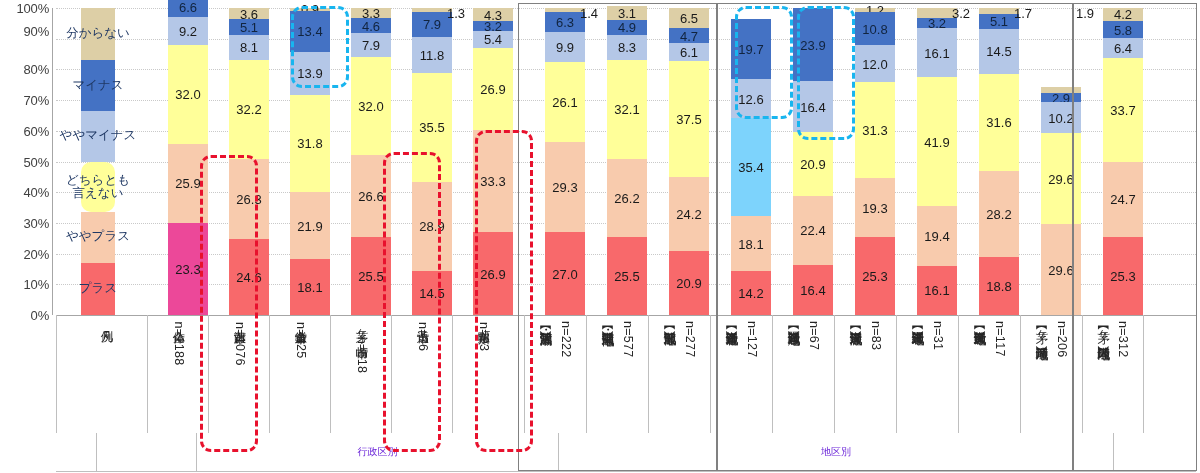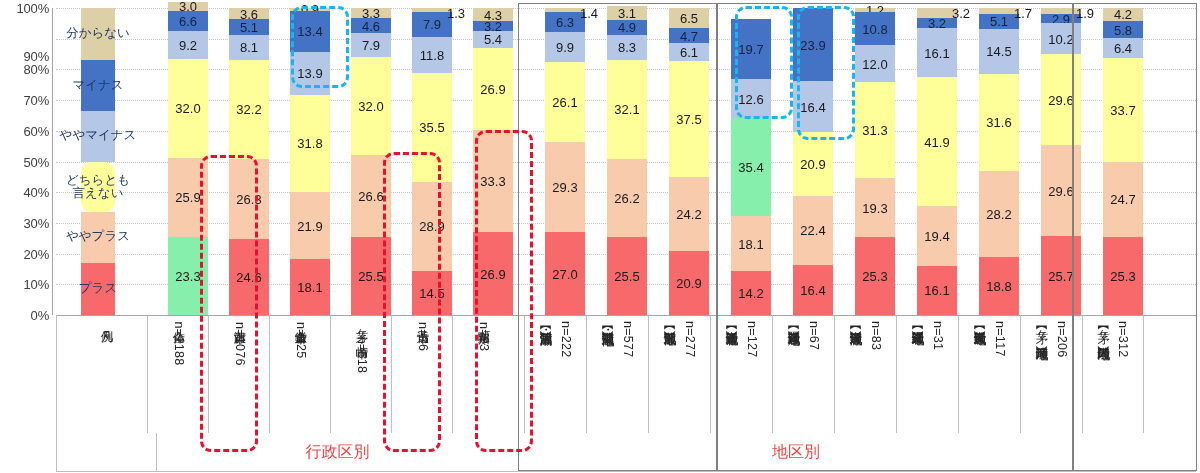--- a/index.html
+++ b/index.html
@@ -52,40 +52,40 @@
   .vlabel{
     position:absolute;top:6px;left:50%;
     writing-mode:vertical-rl;text-orientation:mixed;
     font-size:12.5px;color:#262626;line-height:1.18;
     white-space:nowrap;transform:translateX(-50%);
     letter-spacing:0.3px;
   }
   .grouprow{position:absolute;top:433px;height:38px;left:56px;}
   .gcell{position:absolute;top:0;height:38px;border-left:1px solid #bfbfbf;
          box-sizing:border-box;display:flex;align-items:center;justify-content:center;
-         font-size:16px;color:#ef4444;}
+         font-size:10px;color:#6d28d9;margin-left:40px;}
   .gcell.last{border-right:1px solid #bfbfbf;}
   .axisbottom{position:absolute;left:56px;top:471px;width:1140px;height:1px;background:#bfbfbf;}
 
   
   .panel{position:absolute;border:1px solid #808080;box-sizing:border-box;pointer-events:none;}
 
   
   .hl{position:absolute;box-sizing:border-box;border-radius:11px;pointer-events:none;}
   .hl.red{border:3.5px dashed #e8112d;}
   .hl.blue{border:3.5px dashed #18b5ef;}
 </style>
 </head>
 <body>
 
 <div id="chart-root">
 
   <div class="yaxis" id="yaxis">
       <div class="ytick" style="top: 8px;">100%</div>
-      <div class="ytick" style="top: 56px;">90%</div>
+      <div class="ytick" style="top: 31px;">90%</div>
       <div class="ytick" style="top: 69.4px;">80%</div>
       <div class="ytick" style="top: 100.1px;">70%</div>
       <div class="ytick" style="top: 130.8px;">60%</div>
       <div class="ytick" style="top: 161.5px;">50%</div>
       <div class="ytick" style="top: 192.2px;">40%</div>
       <div class="ytick" style="top: 222.9px;">30%</div>
       <div class="ytick" style="top: 253.6px;">20%</div>
       <div class="ytick" style="top: 284.3px;">10%</div>
       <div class="ytick" style="top: 315px;">0%</div>
     </div>
@@ -135,21 +135,21 @@
           </div>
           <div class="seg" style="background: rgb(180, 199, 231); height: 28.244px;">
             <span>9.2</span>
           </div>
           <div class="seg" style="background: rgb(255, 255, 153); height: 98.24px;">
             <span>32.0</span>
           </div>
           <div class="seg" style="background: rgb(248, 203, 173); height: 79.513px;">
             <span>25.9</span>
           </div>
-          <div class="seg" style="background: #86efac; height: 78px;">
+          <div class="seg" style="background: #ec4899; height: 92px;">
             <span>23.3</span>
           </div>
         </div>
         <div class="bar" style="left: 173px; border-radius: 9px;">
           <div class="seg" style="background: rgb(221, 207, 166); height: 11.052px;">
             <span>3.6</span>
           </div>
           <div class="seg darkblue" style="background: rgb(68, 114, 196); height: 15.657px;">
             <span>5.1</span>
           </div>
@@ -305,21 +305,21 @@
           </div>
         </div>
         <div class="bar" style="left: 675px;">
           <div class="seg" style="background: rgb(221, 207, 166); height: 0px;"></div>
           <div class="seg darkblue" style="background: rgb(68, 114, 196); height: 60.479px;">
             <span>19.7</span>
           </div>
           <div class="seg" style="background: rgb(180, 199, 231); height: 38.682px;">
             <span>12.6</span>
           </div>
-          <div class="seg" style="background: #86efac; height: 98px;">
+          <div class="seg" style="background: #7dd3fc; height: 98px;">
             <span>35.4</span>
           </div>
           <div class="seg" style="background: rgb(248, 203, 173); height: 55.567px;">
             <span>18.1</span>
           </div>
           <div class="seg" style="background: rgb(248, 105, 107); height: 43.594px;">
             <span>14.2</span>
           </div>
         </div>
         <div class="bar" style="left: 737px;">
@@ -404,23 +404,20 @@
             <span>2.9</span>
           </div>
           <div class="seg" style="background: rgb(180, 199, 231); height: 31.314px;">
             <span>10.2</span>
           </div>
           <div class="seg" style="background: rgb(255, 255, 153); height: 90.872px;">
             <span>29.6</span>
           </div>
           <div class="seg" style="background: rgb(248, 203, 173); height: 90.872px;">
             <span>29.6</span>
-          </div>
-          <div class="seg" style="background: rgb(248, 105, 107); height: 78.899px;">
-            <span>25.7</span>
           </div>
         </div>
         <div class="outlabel" style="left: 1029px; top: -2px;">1.9</div>
         <div class="bar" style="left: 1047px;">
           <div class="seg" style="background: rgb(221, 207, 166); height: 12.894px;">
             <span>4.2</span>
           </div>
           <div class="seg darkblue" style="background: rgb(68, 114, 196); height: 17.806px;">
             <span>5.8</span>
           </div>

